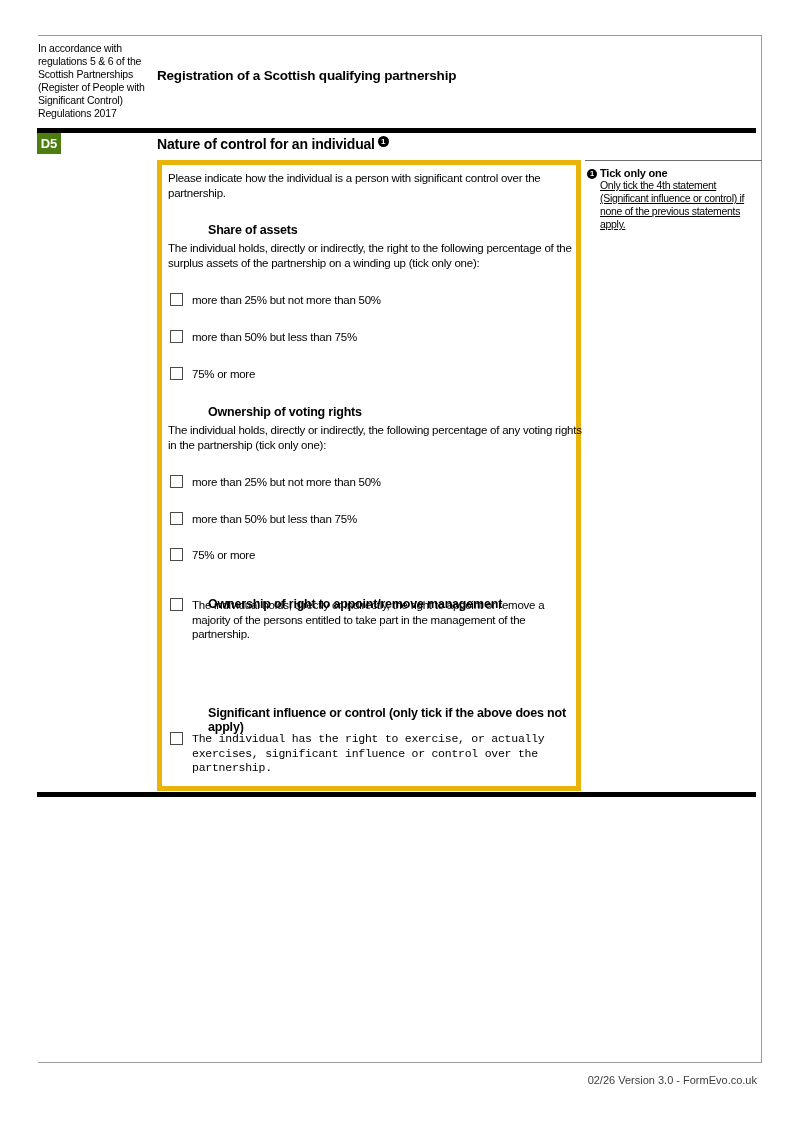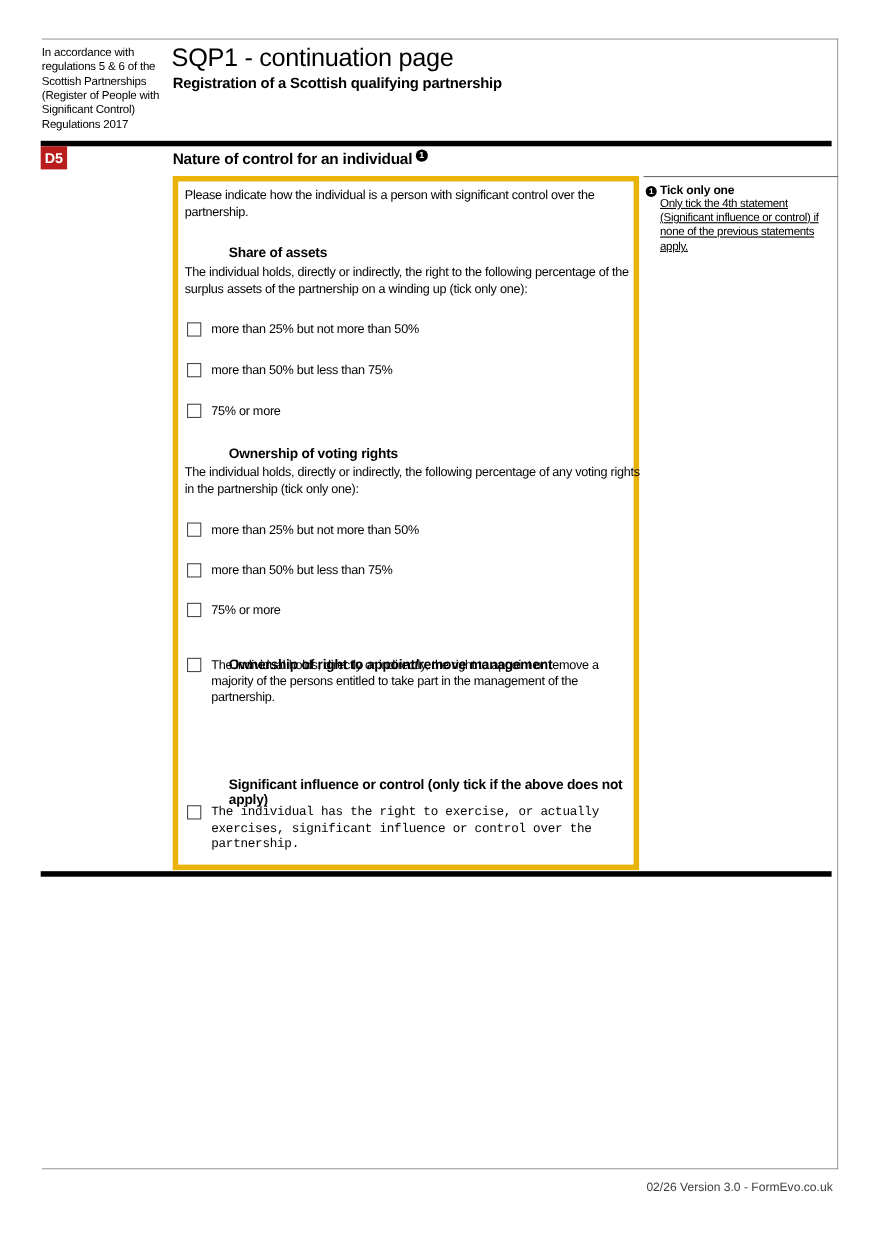--- a/index.html
+++ b/index.html
@@ -18,21 +18,21 @@
               font-size:10.5px; line-height:13px; letter-spacing:-0.2px; }
   .form-title { position:absolute; left:156px; top:39px; font-size:23px;
                 font-weight:normal; letter-spacing:-0.3px; }
   .form-subtitle { position:absolute; left:157px; top:68px; font-size:13.5px;
                    font-weight:bold; letter-spacing:-0.2px; }
 
   
   .thick-bar { position:absolute; left:37px; width:719px; height:5px; background:#000; }
   .bar-top { top:128px; } .bar-bottom { top:792px; }
   .section-badge { position:absolute; left:37px; top:133px; width:24px; height:21px;
-                   background:#b91c1c; color:#fff; font-size:13px; font-weight:bold;
+                   background:#4d7c0f; color:#fff; font-size:13px; font-weight:bold;
                    text-align:center; line-height:21px; }
   .section-title { position:absolute; left:157px; top:136px; font-size:14px;
                    font-weight:bold; letter-spacing:-0.2px; }
   .info-dot { display:inline-block; width:11px; height:11px; border-radius:50%;
               background:#000; color:#fff; font-size:8px; font-weight:bold;
               line-height:11px; text-align:center; letter-spacing:0; }
   .sup { position:relative; top:-5px; margin-left:3px; }
 
   
   .main-box { position:absolute; left:157px; top:160px; width:424px; height:631px;
@@ -62,21 +62,20 @@
 </head>
 <body>
 
 <div class="page">
 
   <div class="page-line top-line"></div>
   <div class="page-line right-line"></div>
   <div class="page-line bottom-line"></div>
 
   <div class="reg-note">In accordance with regulations 5 &amp; 6 of the Scottish Partnerships (Register of People with Significant Control) Regulations 2017</div>
-  <div class="form-title">SQP1 - continuation page</div>
   <div class="form-subtitle">Registration of a Scottish qualifying partnership</div>
 
   <div class="thick-bar bar-top"></div>
   <div class="section-badge">D5</div>
   <div class="section-title">
     <span>Nature of control for an individual</span><span class="info-dot sup">1</span>
   </div>
 
   <div class="main-box">
 

